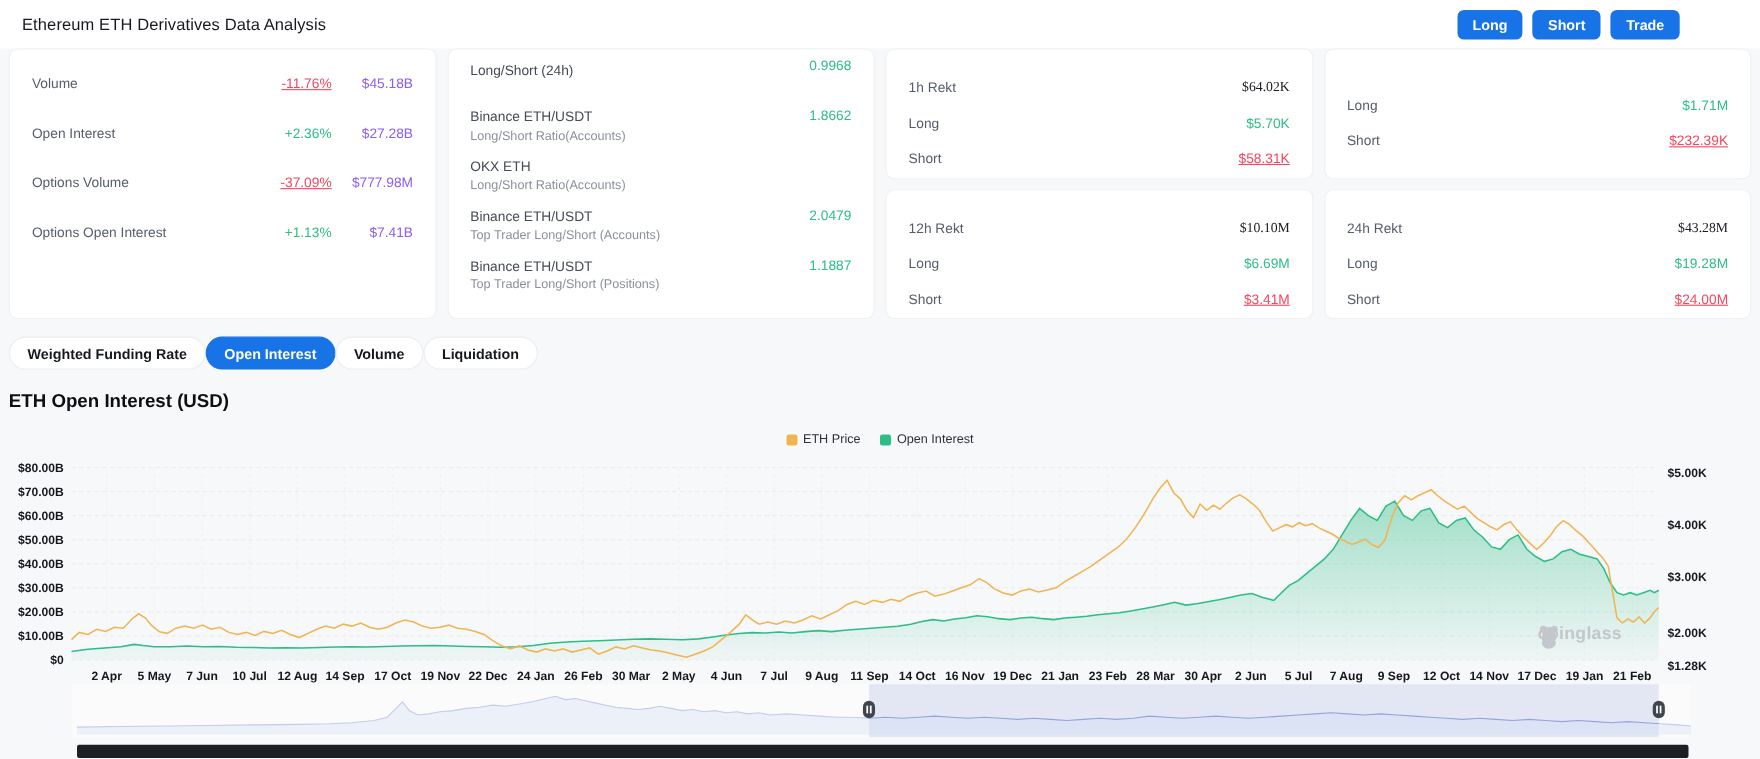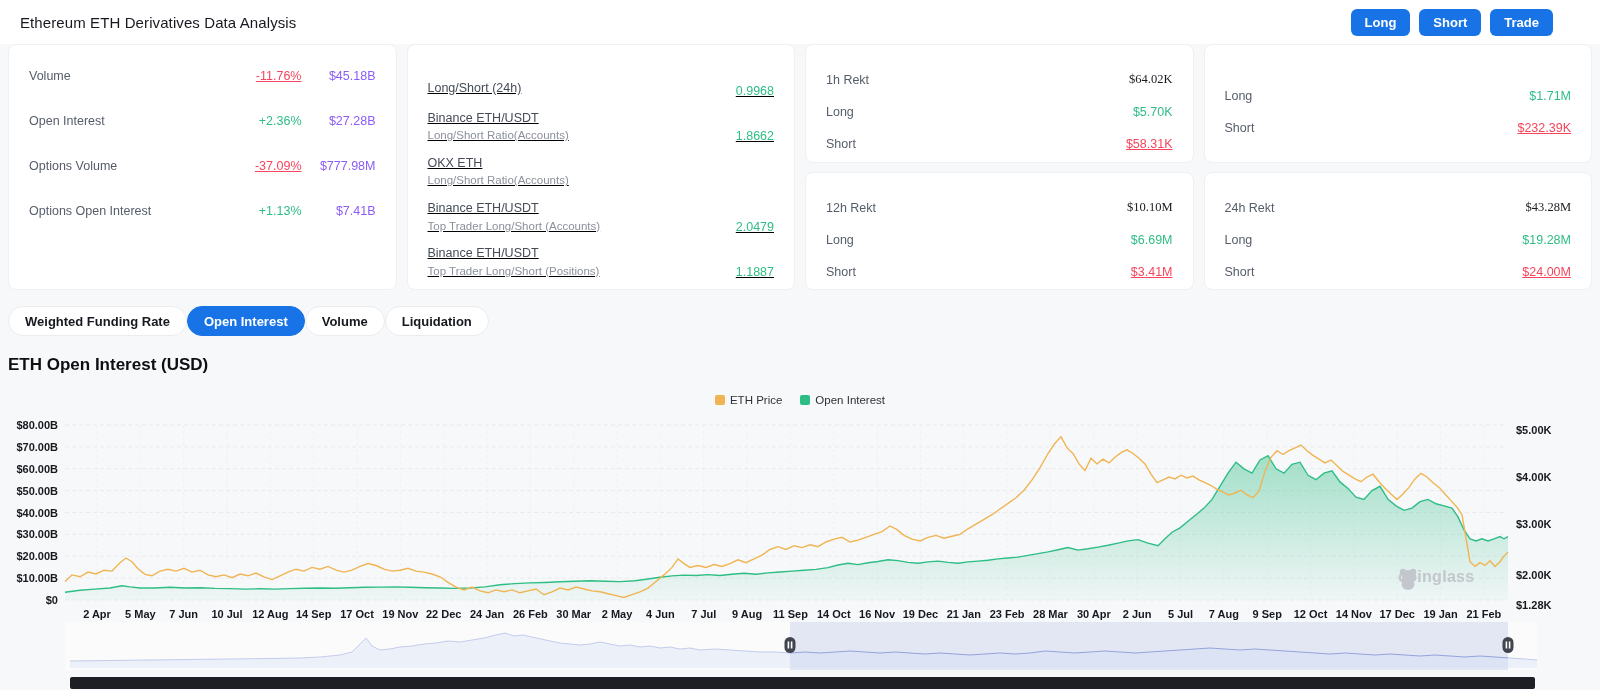--- a/index.html
+++ b/index.html
@@ -5,39 +5,39 @@
   * { box-sizing: border-box; margin: 0; padding: 0; }
   html,body { width:1600px; height:690px; }
   body {
     font-family: "Liberation Sans", sans-serif;
     background:#f7f8fa;
     overflow:hidden;
   }
   .page { position:relative; width:1600px; height:690px; background:#f7f8fa; }
 
   
-  .topbar { height:44px; background:#fff; display:flex; align-items:center; padding:0 47px 0 20px; }
+  .topbar { height:44px; background:#fff; display:flex; align-items:center; padding:0 73px 0 20px; }
   .topbar-title { font-size:15px; font-weight:500; color:#17191f; letter-spacing:.1px; }
   .topbar-buttons { margin-left:auto; display:flex; gap:9px; }
   .tb-btn { height:27px; padding:0 14px; background:#1773E6; color:#fff; border:none; border-radius:6px;
             font-size:13px; font-weight:700; font-family:inherit; cursor:pointer; }
 
   
   .cards { display:flex; gap:10px; padding:0 8px; }
   .col { flex:1; display:flex; flex-direction:column; gap:9px; }
   .card { background:#fff; border:1px solid #f0f0f2; border-radius:8px; }
   .card.tall { height:246px; padding:8px 20px; }
   .card.rekt { flex:1; padding:6px 20px; display:flex; flex-direction:column; justify-content:center; }
 
   .srow { height:45px; display:flex; align-items:center; font-size:12.5px; }
   .srow .lbl { color:#565d6a; }
   .srow .chg { margin-left:auto; font-weight:500; }
   .srow .val { width:74px; text-align:right; color:#8b5cf6; font-weight:500; }
 
-  .rrow { height:45.2px; display:flex; align-items:flex-end;text-decoration:underline; }
+  .rrow { height:45.2px; display:flex; align-items:flex-start; }
   .rlbl { line-height:1.4; }
   .rmain { font-size:12.5px; color:#454b56; font-weight:500; }
   .rsub  { font-size:11.5px; color:#8b909b; }
   .rval { margin-left:auto; color:#2EBD85; font-weight:500; font-size:12.5px; }
 
   .krow { height:32px; display:flex; align-items:flex-end; font-size:12.5px; }
   .krow .lbl { color:#565d6a; }
   .krow .val { margin-left:auto; font-weight:500; }
 
   .tone-green { color:#2EBD85; }

